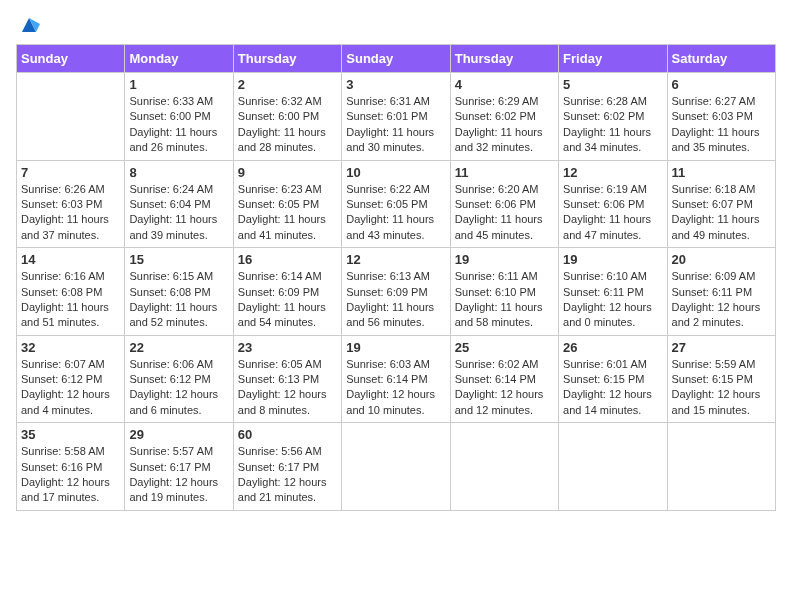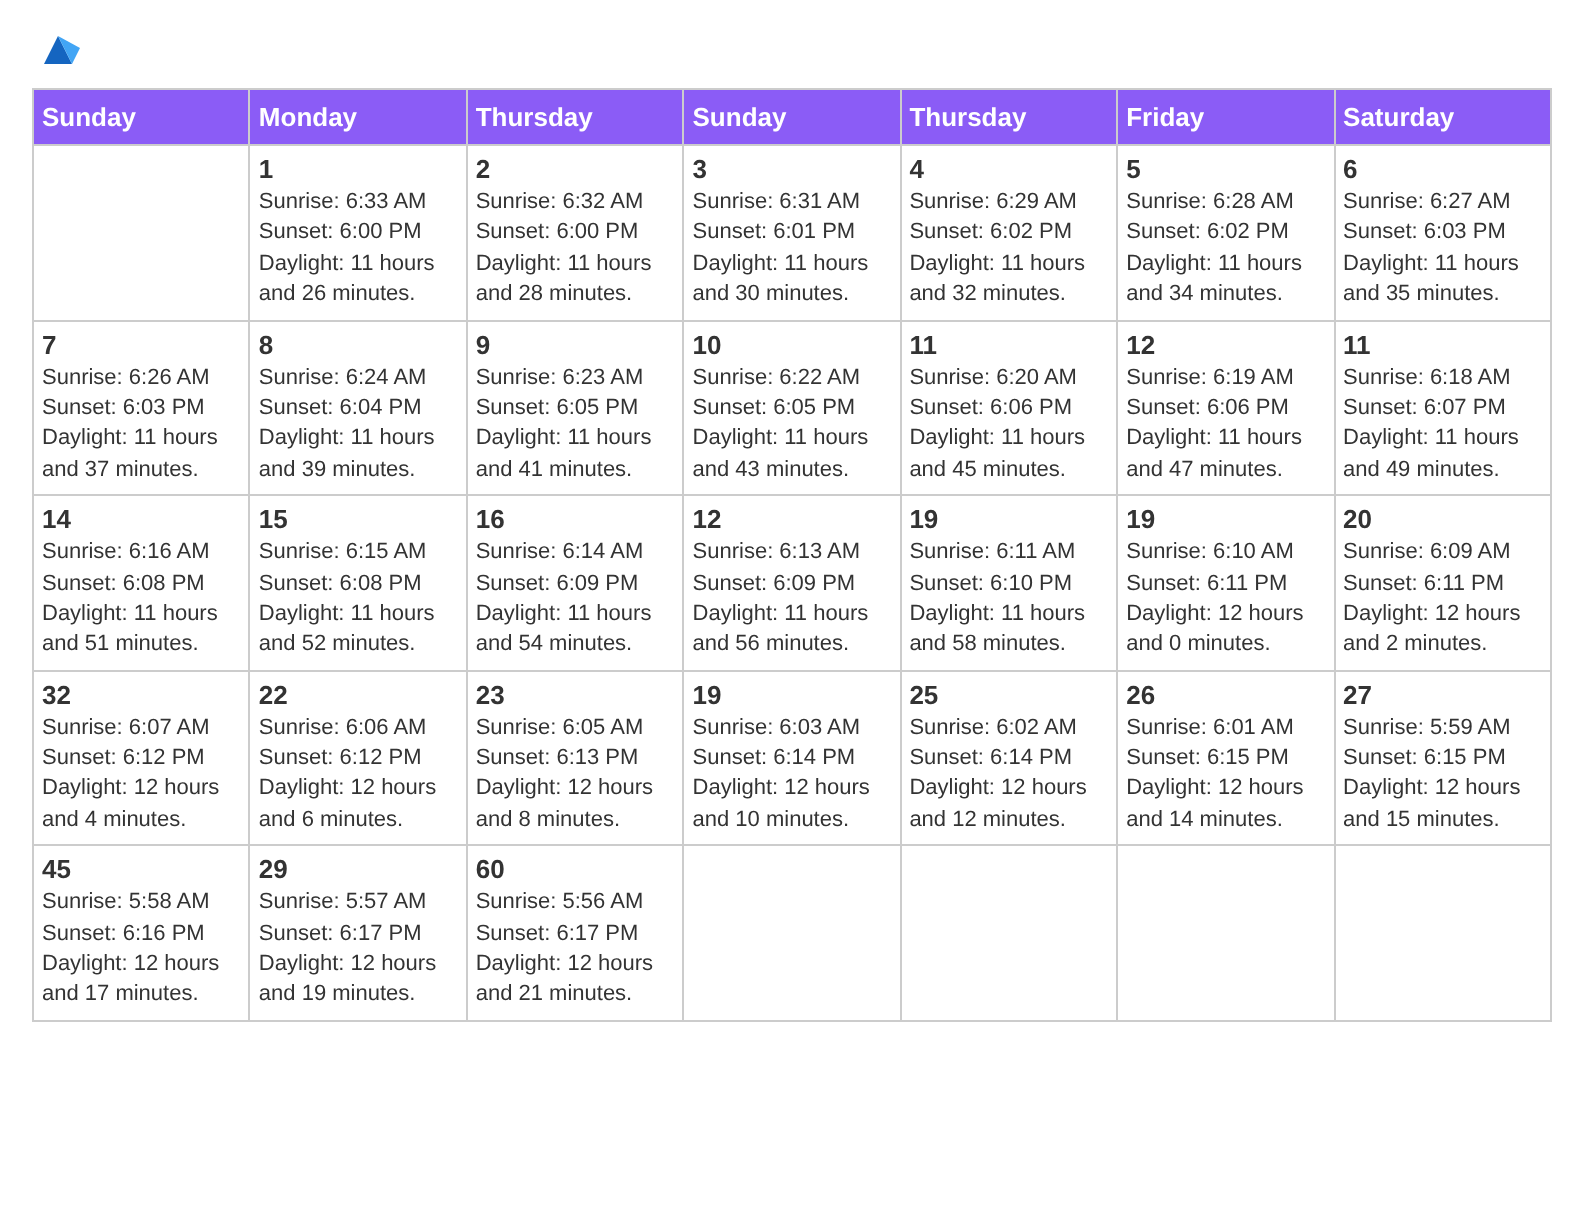--- a/index.html
+++ b/index.html
@@ -230,21 +230,21 @@
           <span class="day-num">26</span>
           <div class="day-info">Sunrise: 6:01 AM<br>Sunset: 6:15 PM<br>Daylight: 12 hours<br>and 14 minutes.</div>
         </td>
         <td>
           <span class="day-num">27</span>
           <div class="day-info">Sunrise: 5:59 AM<br>Sunset: 6:15 PM<br>Daylight: 12 hours<br>and 15 minutes.</div>
         </td>
       </tr>
       <tr>
         <td>
-          <span class="day-num">45</span>
+          <span class="day-num">35</span>
           <div class="day-info">Sunrise: 5:58 AM<br>Sunset: 6:16 PM<br>Daylight: 12 hours<br>and 17 minutes.</div>
         </td>
         <td>
           <span class="day-num">29</span>
           <div class="day-info">Sunrise: 5:57 AM<br>Sunset: 6:17 PM<br>Daylight: 12 hours<br>and 19 minutes.</div>
         </td>
         <td>
           <span class="day-num">60</span>
           <div class="day-info">Sunrise: 5:56 AM<br>Sunset: 6:17 PM<br>Daylight: 12 hours<br>and 21 minutes.</div>
         </td>

